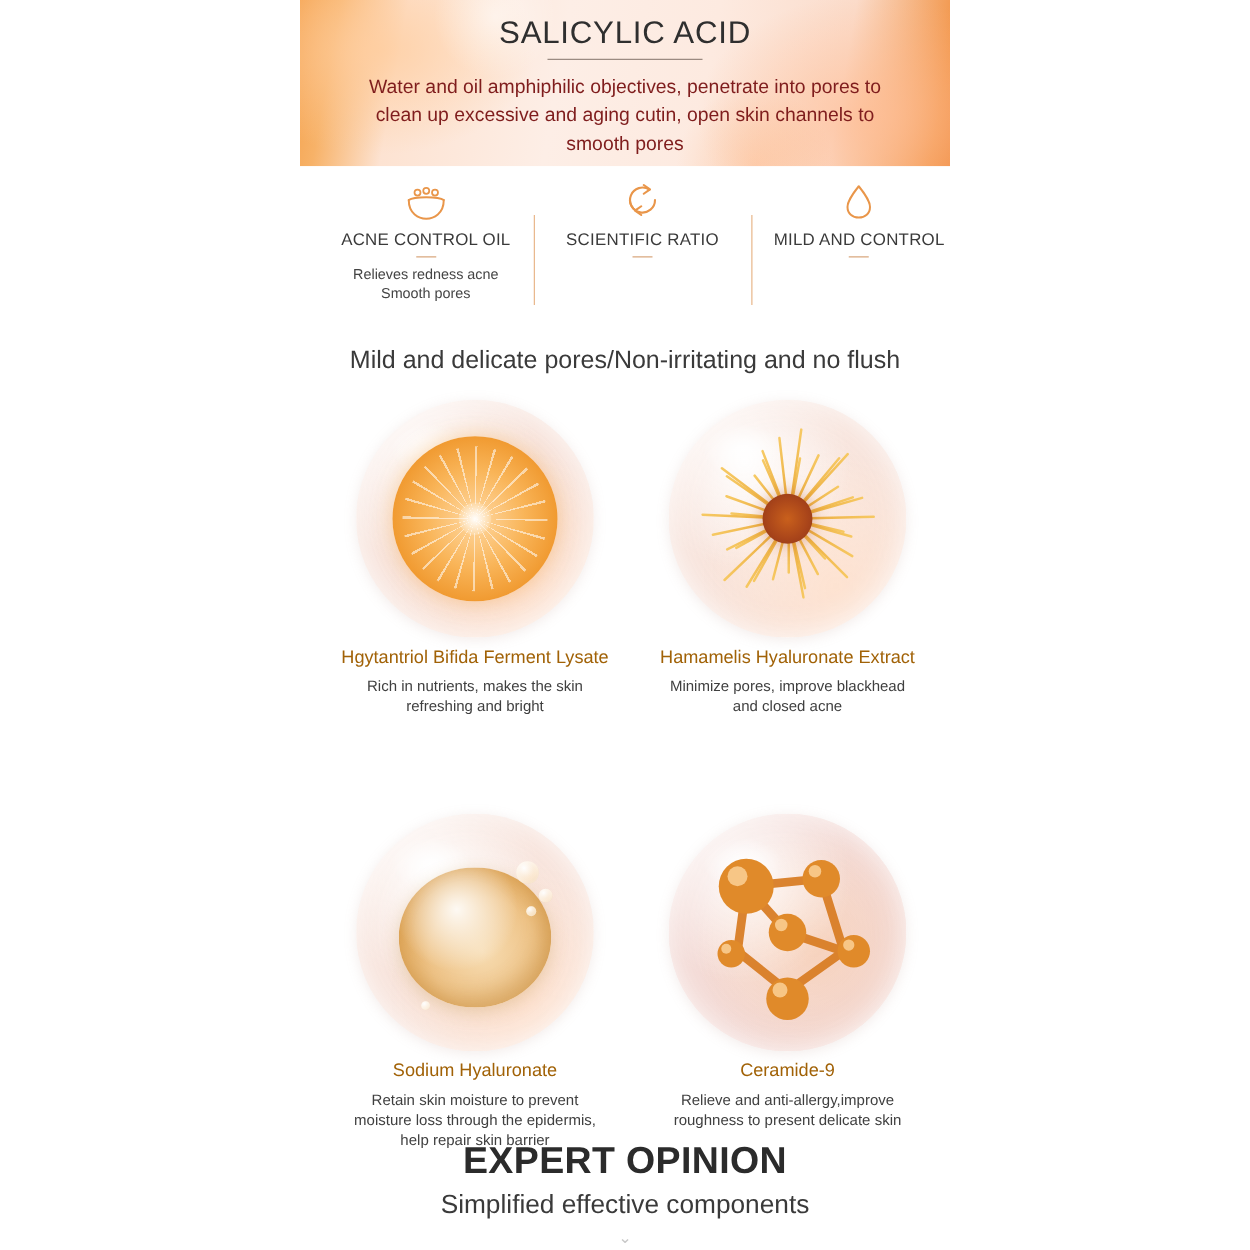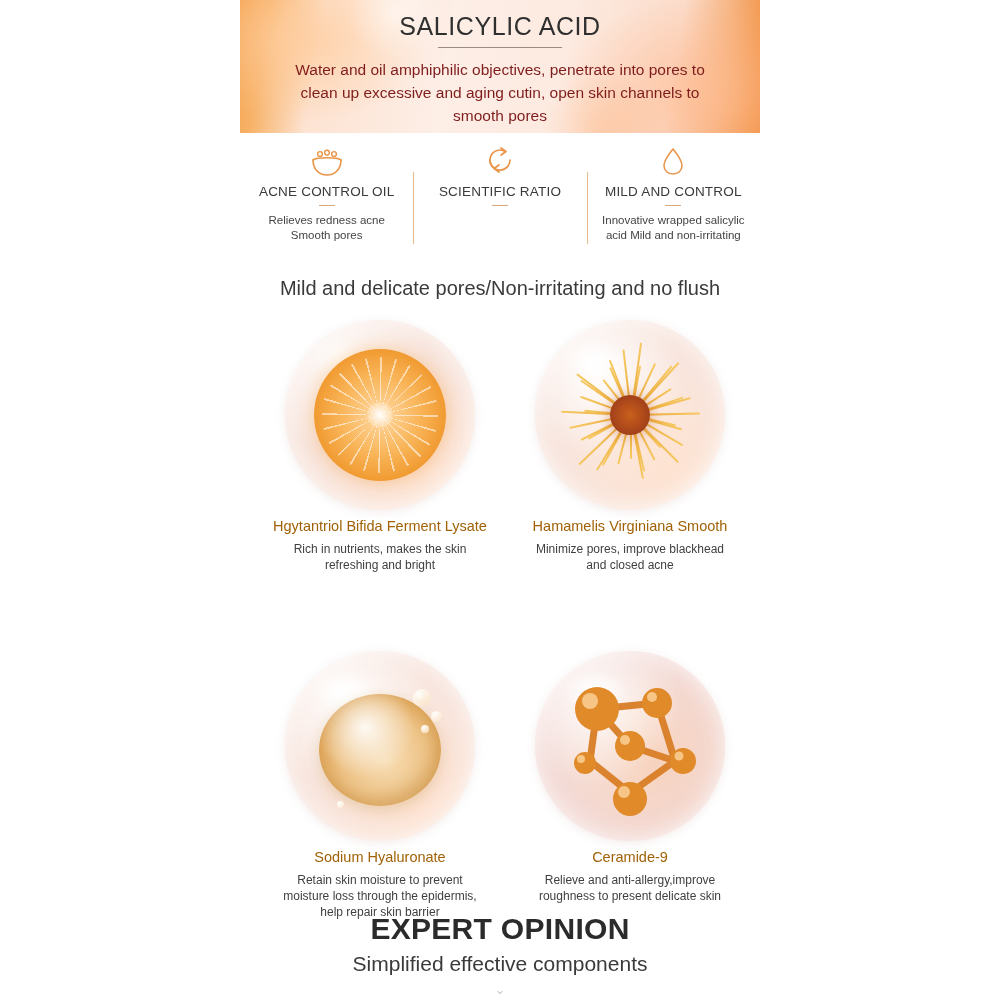--- a/index.html
+++ b/index.html
@@ -57,21 +57,21 @@
     font-size: 15.5px;
     line-height: 23px;
     text-align: center;
     color: #7f1d1d;
     width: 420px;
   }
 
   
   .features {
     position: absolute;
-    left: 240px; top: 146px;
+    left: 254px; top: 146px;
     width: 520px; height: 110px;
     display: flex;
   }
   .feature {
     flex: 1 1 0;
     display: flex; flex-direction: column; align-items: center;
     padding: 0 4px;
     position: relative;
   }
   .feature + .feature::before {
@@ -283,21 +283,20 @@
     </div>
 
     <div class="feature">
       <div class="feature-icon">
         <svg width="28" height="30" viewBox="0 0 28 30">
           <path d="M14 3 C14 3 5 14 5 19.5 C5 24.8 9 28 14 28 C19 28 23 24.8 23 19.5 C23 14 14 3 14 3 Z" fill="none" stroke="#e9964a" stroke-width="1.6" stroke-linejoin="round"></path>
         </svg>
       </div>
       <div class="feature-title">MILD AND CONTROL</div>
       <div class="feature-dash"></div>
-      <div class="feature-text">Innovative wrapped salicylic<br>acid Mild and non-irritating</div>
     </div>
 
   </div>
 
   <div class="section-heading">Mild and delicate pores/Non-irritating and no flush</div>
 
   <div class="grid">
 
     <div class="grid-row">
 
@@ -348,21 +347,21 @@
                 <div class="saff-line" style="height: 60px; transform: rotate(300.471deg);"></div>
                 <div class="saff-line" style="height: 67px; transform: rotate(315.059deg);"></div>
                 <div class="saff-line" style="height: 44px; transform: rotate(317.647deg);"></div>
                 <div class="saff-line" style="height: 51px; transform: rotate(332.235deg);"></div>
                 <div class="saff-line" style="height: 58px; transform: rotate(346.824deg);"></div>
                 <div class="saff-line" style="height: 65px; transform: rotate(349.412deg);"></div>
                 <div class="saff-core"></div>
               </div>
           </div>
         </div>
-        <div class="ing-name">Hamamelis Virginiana Smooth</div>
+        <div class="ing-name">Hamamelis Hyaluronate Extract</div>
         <div class="ing-desc">Minimize pores, improve blackhead<br>and closed acne</div>
       </div>
 
     </div>
 
     <div class="grid-row" style="margin-top:78px">
 
       <div class="cell">
         <div class="bubble-wrap">
           <div class="bubble"></div>

